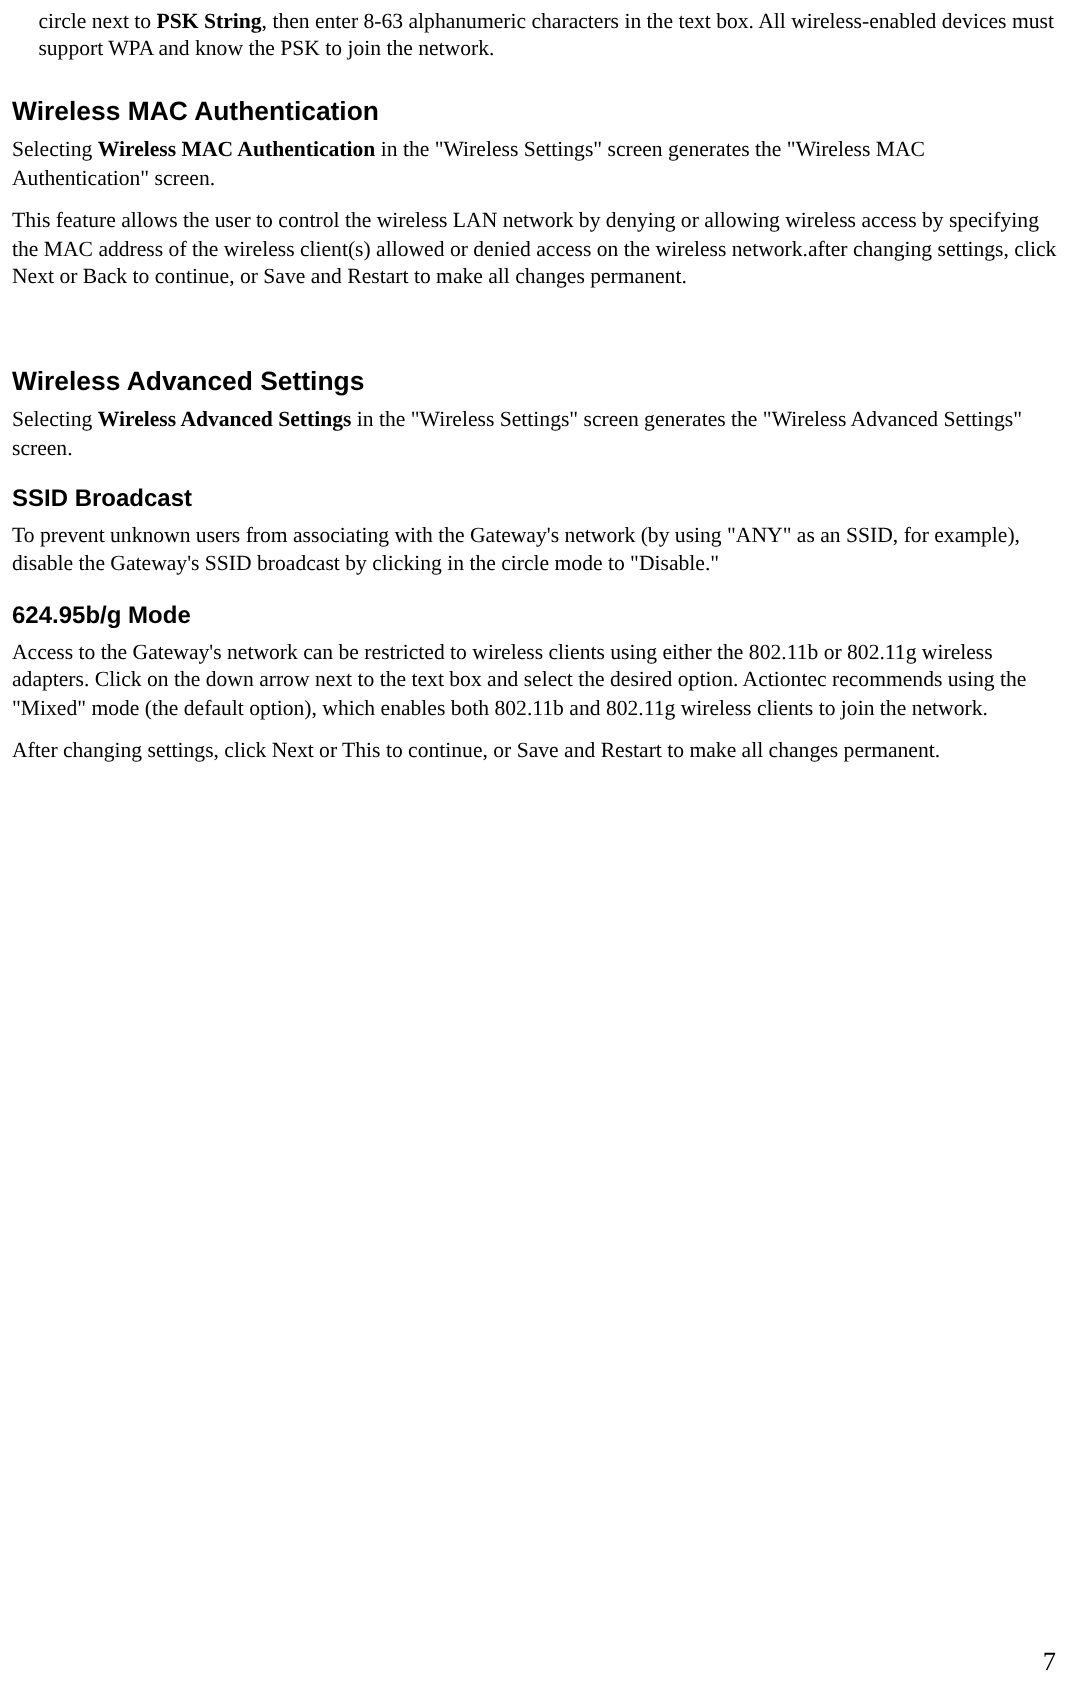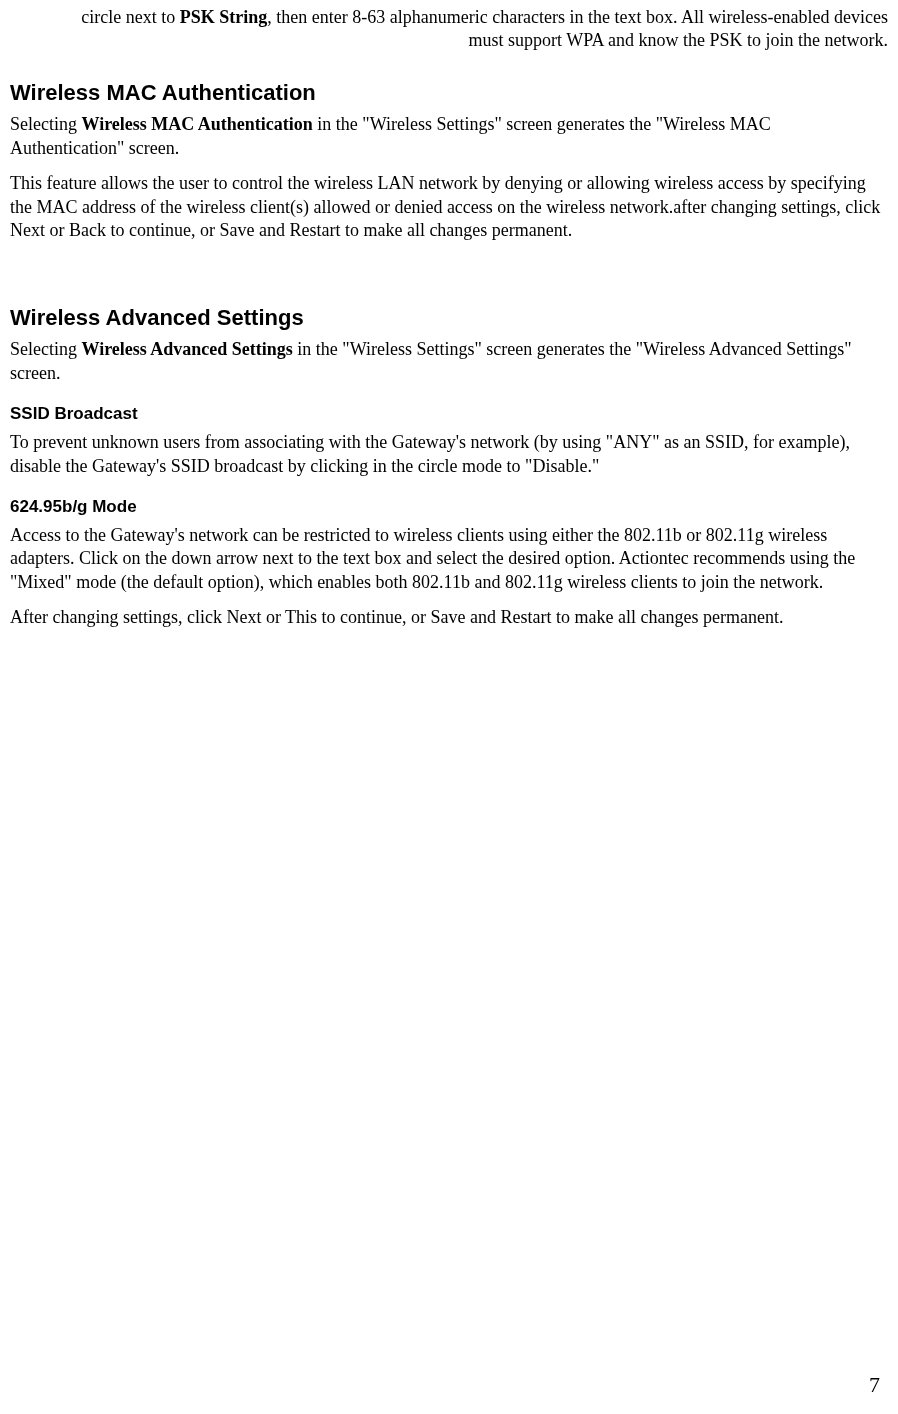--- a/index.html
+++ b/index.html
@@ -15,31 +15,30 @@
     h2 {
       font-family: Arial, Helvetica, sans-serif;
       font-weight: bold;
       font-size: 22px;
       margin-top: 26px;
       margin-bottom: 6px;
     }
     h3 {
       font-family: Arial, Helvetica, sans-serif;
       font-weight: bold;
-      font-size: 17px;
+      font-size: 20px;
       margin-top: 18px;
       margin-bottom: 4px;
     }
     p {
       margin-top: 6px;
       margin-bottom: 12px;
     }
     .indent {
-      margin-left: 32px;
-      text-align: right;
+      margin-left: 22px;
     }
     .page-number {
       position: fixed;
       bottom: 14px;
       right: 18px;
       font-family: "Times New Roman", Times, serif;
       font-size: 22px;
     }
     b { font-weight: bold; }
   </style>

